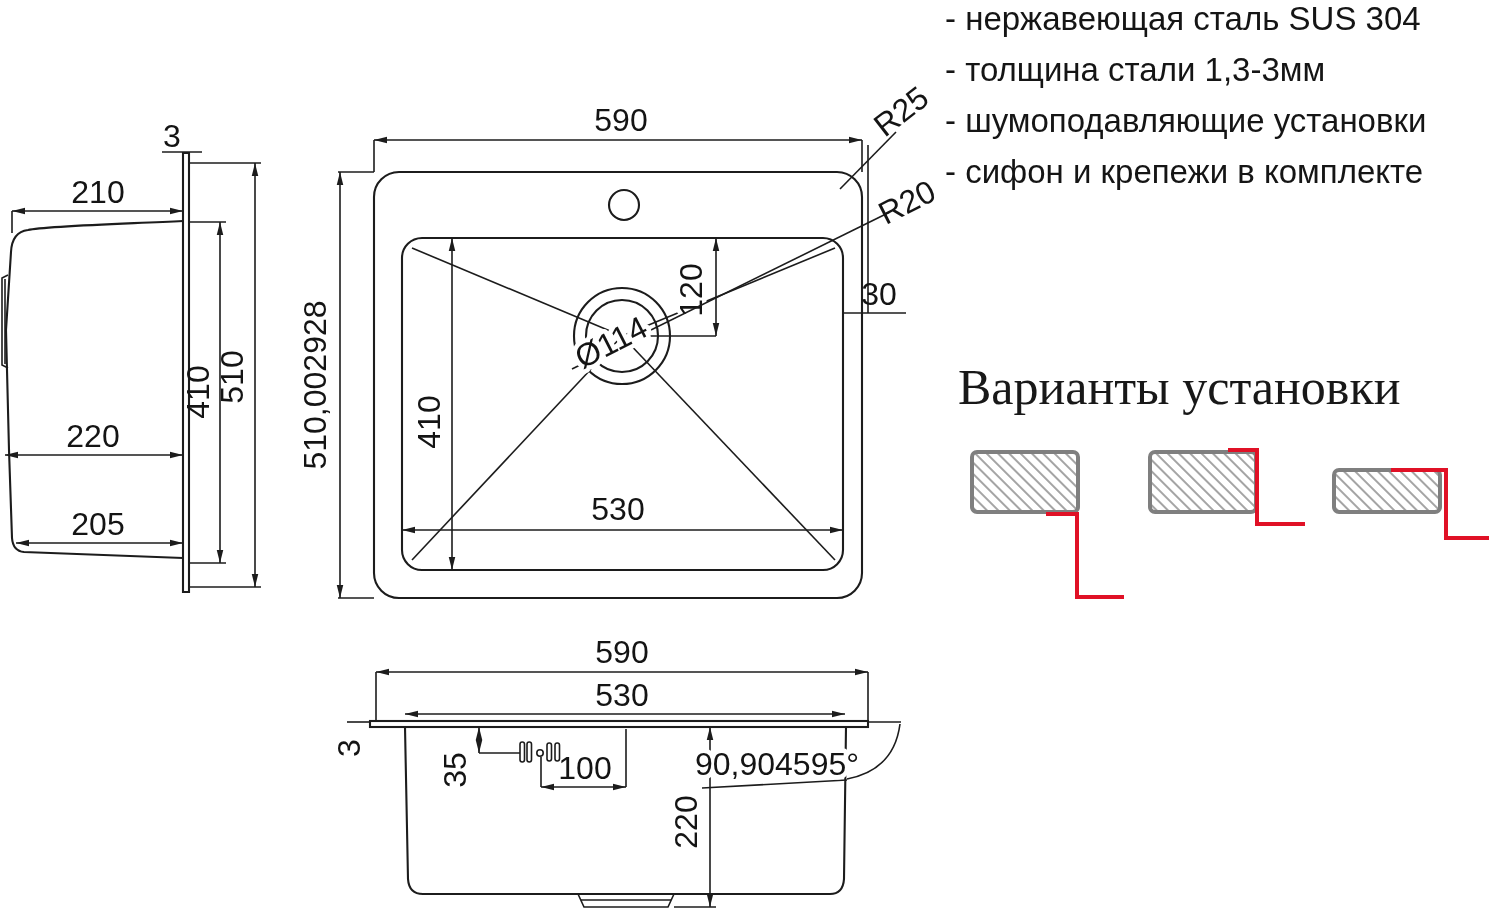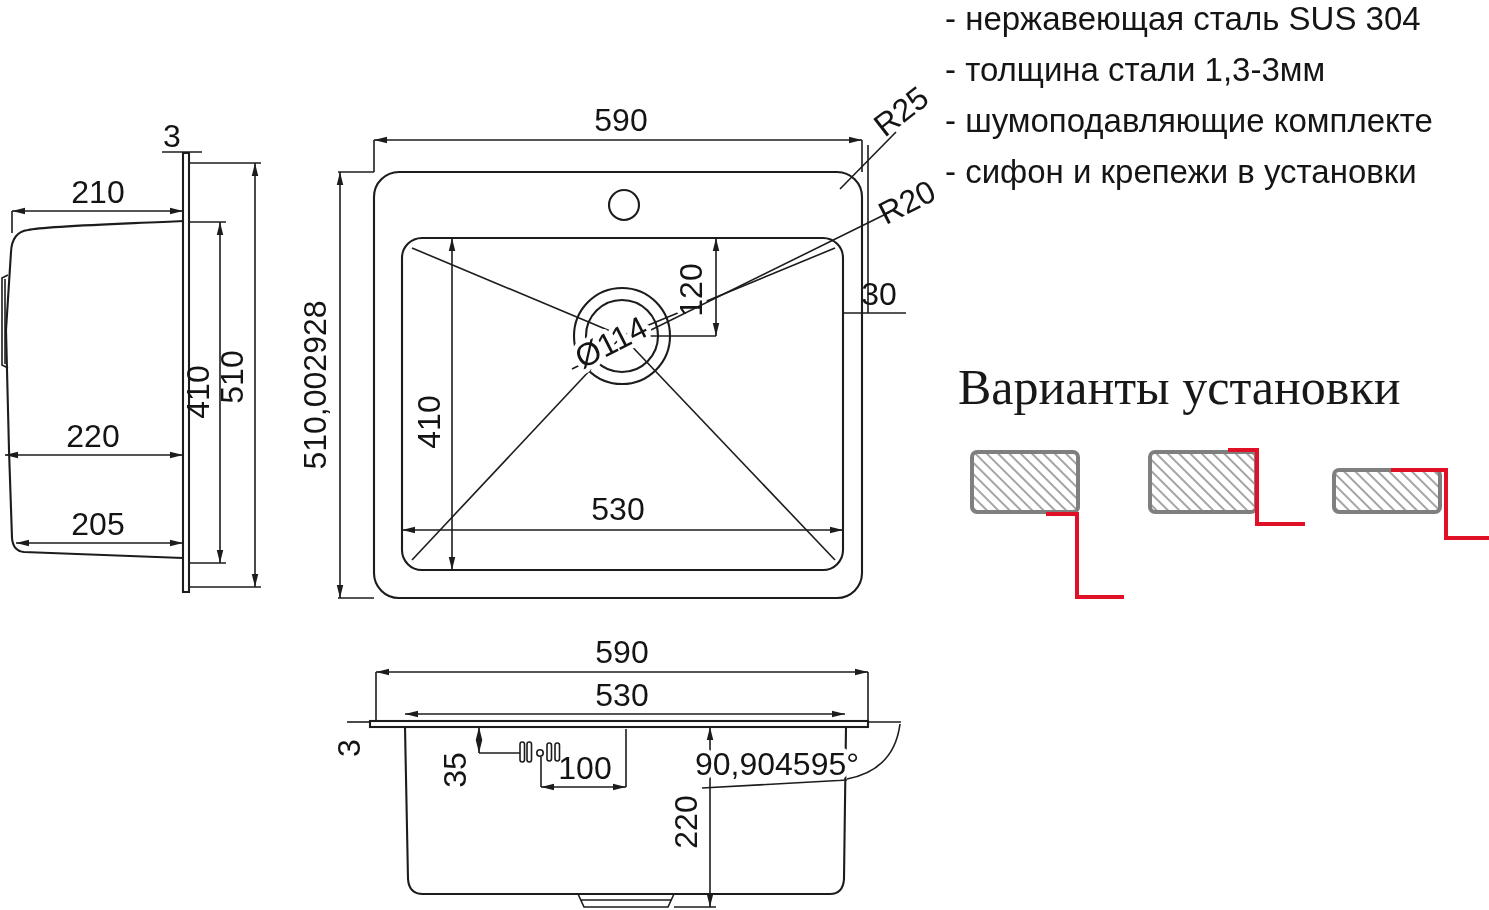--- a/index.html
+++ b/index.html
@@ -171,19 +171,19 @@
       <g>
         <rect class="hrect" x="1334" y="470" width="106" height="42" rx="5"></rect>
         <polyline class="red" points="1391,470 1446,470 1446,538 1489,538"></polyline>
       </g>
     </g>
   </svg>
 
   <div class="bullets">
     <div>- нержавеющая сталь SUS 304</div>
     <div>- толщина стали 1,3-3мм</div>
-    <div>- шумоподавляющие комплекте</div>
-    <div>- сифон и крепежи в установки</div>
+    <div>- шумоподавляющие установки</div>
+    <div>- сифон и крепежи в комплекте</div>
   </div>
 
   <div class="install-title">Варианты установки</div>
 
 </div>
 
 </body></html>

